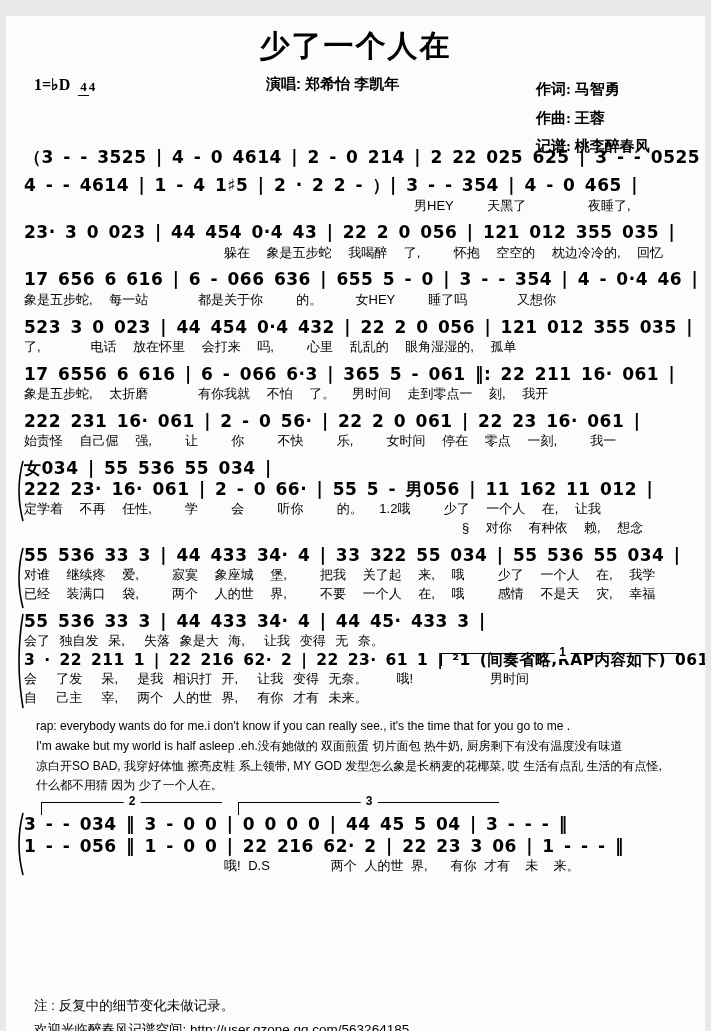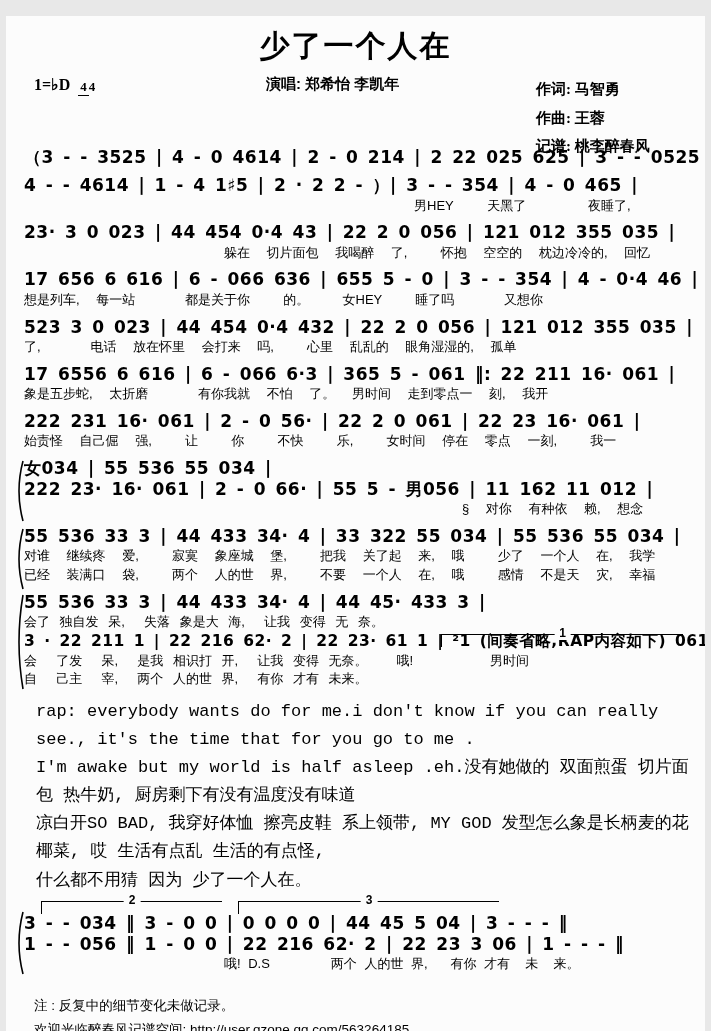--- a/index.html
+++ b/index.html
@@ -20,21 +20,21 @@
   .performer { position:absolute; left:250px; top:6px; font-size:15px; font-weight:bold; }
   .credits { position:absolute; left:520px; top:6px; font-size:15px; font-weight:bold; line-height:1.9;font-family:Liberation Serif, serif; }
   .system { position:relative; margin:0 0 7px 0; padding-left:8px; }
   .notes {
     font-family:"DejaVu Sans", sans-serif; font-weight:bold; font-size:17px;
     white-space:pre; word-spacing:3px; letter-spacing:0.5px; line-height:1.25;
   }
   .lyrics { font-size:13px; white-space:pre; word-spacing:13px; line-height:1.45; }
   .lyrics.tight { word-spacing:6px; }
   .right-align { text-align:left; padding-right:14px; }
-  .rap { font-size:17px; line-height:1.65; padding:2px 0 2px 20px;font-family:Liberation Mono, monospace; }
+  .rap { font-size:12px; line-height:1.65; padding:2px 0 2px 20px; }
   .footer { position:absolute; left:28px; top:978px; font-size:13.5px; line-height:1.8; }
   .brace { position:absolute; left:-2px; top:2px; width:10px; }
   .brace svg { display:block; }
   .ending-bracket { position:absolute; border-top:1.5px solid #000; border-left:1.5px solid #000; height:12px; }
   .ending-bracket .num {
     position:absolute; left:50%; top:-9px; transform:translateX(-50%);
     background:#fcfcfc; padding:0 5px; font-size:12px; font-weight:bold;
   }
   .pad-top { padding-top:16px; }
 </style>
@@ -61,26 +61,26 @@
     <div class="notes">（3 - - 3525 | 4 - 0 4614 | 2 - 0 214 | 2 22 025 625 | 3 - - 0525 |</div>
   </div>
 
   <div class="system">
     <div class="notes">4 - - 4614 | 1 - 4 1♯5 | 2 · 2 2 - ）| 3 - - 354 | 4 - 0 465 |</div>
     <div class="lyrics" style="padding-left:390px; word-spacing:2px;">男HEY      天黑了           夜睡了,</div>
   </div>
 
   <div class="system">
     <div class="notes">23· 3 0 023 | 44 454 0·4 43 | 22 2 0 056 | 121 012 355 035 |</div>
-    <div class="lyrics" style="padding-left:200px;">躲在 切片面包 我喝醉 了,  怀抱 空空的 枕边冷冷的, 回忆</div>
+    <div class="lyrics" style="padding-left:200px;">躲在 象是五步蛇 我喝醉 了,  怀抱 空空的 枕边冷冷的, 回忆</div>
   </div>
 
   <div class="system">
     <div class="notes">17 656 6 616 | 6 - 066 636 | 655 5 - 0 | 3 - - 354 | 4 - 0·4 46 |</div>
-    <div class="lyrics">想是列车, 每一站   都是关于你  的。  女HEY  睡了吗   又想你</div>
+    <div class="lyrics">象是五步蛇, 每一站   都是关于你  的。  女HEY  睡了吗   又想你</div>
   </div>
 
   <div class="system">
     <div class="notes">523 3 0 023 | 44 454 0·4 432 | 22 2 0 056 | 121 012 355 035 |</div>
     <div class="lyrics">了,   电话 放在怀里 会打来 吗,  心里 乱乱的 眼角湿湿的, 孤单</div>
   </div>
 
   <div class="system">
     <div class="notes">17 6556 6 616 | 6 - 066 6·3 | 365 5 - 061 ‖: 22 211 16· 061 |</div>
     <div class="lyrics">象是五步蛇, 太折磨   有你我就 不怕 了。 男时间 走到零点一 刻, 我开</div>
@@ -92,20 +92,21 @@
   </div>
 
   <div class="system">
     <div class="brace">
         <svg width="10" height="62" viewBox="0 0 10 62" preserveAspectRatio="none">
           <path d="M9 1 Q 1 31 9 61" stroke="#000" stroke-width="1.6" fill="none"></path>
         </svg>
       </div>
     <div class="notes right-align">女034 | 55 536 55 034 |</div>
     <div class="notes">222 23· 16· 061 | 2 - 0 66· | 55 5 - 男056 | 11 162 11 012 |</div>
+    <div class="lyrics">定学着 不再 任性,  学  会  听你  的。 1.2哦  少了 一个人 在, 让我</div>
     <div class="lyrics" style="padding-left:438px;">§ 对你 有种依 赖, 想念</div>
   </div>
 
   <div class="system">
     <div class="brace">
         <svg width="10" height="62" viewBox="0 0 10 62" preserveAspectRatio="none">
           <path d="M9 1 Q 1 31 9 61" stroke="#000" stroke-width="1.6" fill="none"></path>
         </svg>
       </div>
     <div class="notes">55 536 33 3 | 44 433 34· 4 | 33 322 55 034 | 55 536 55 034 |</div>

